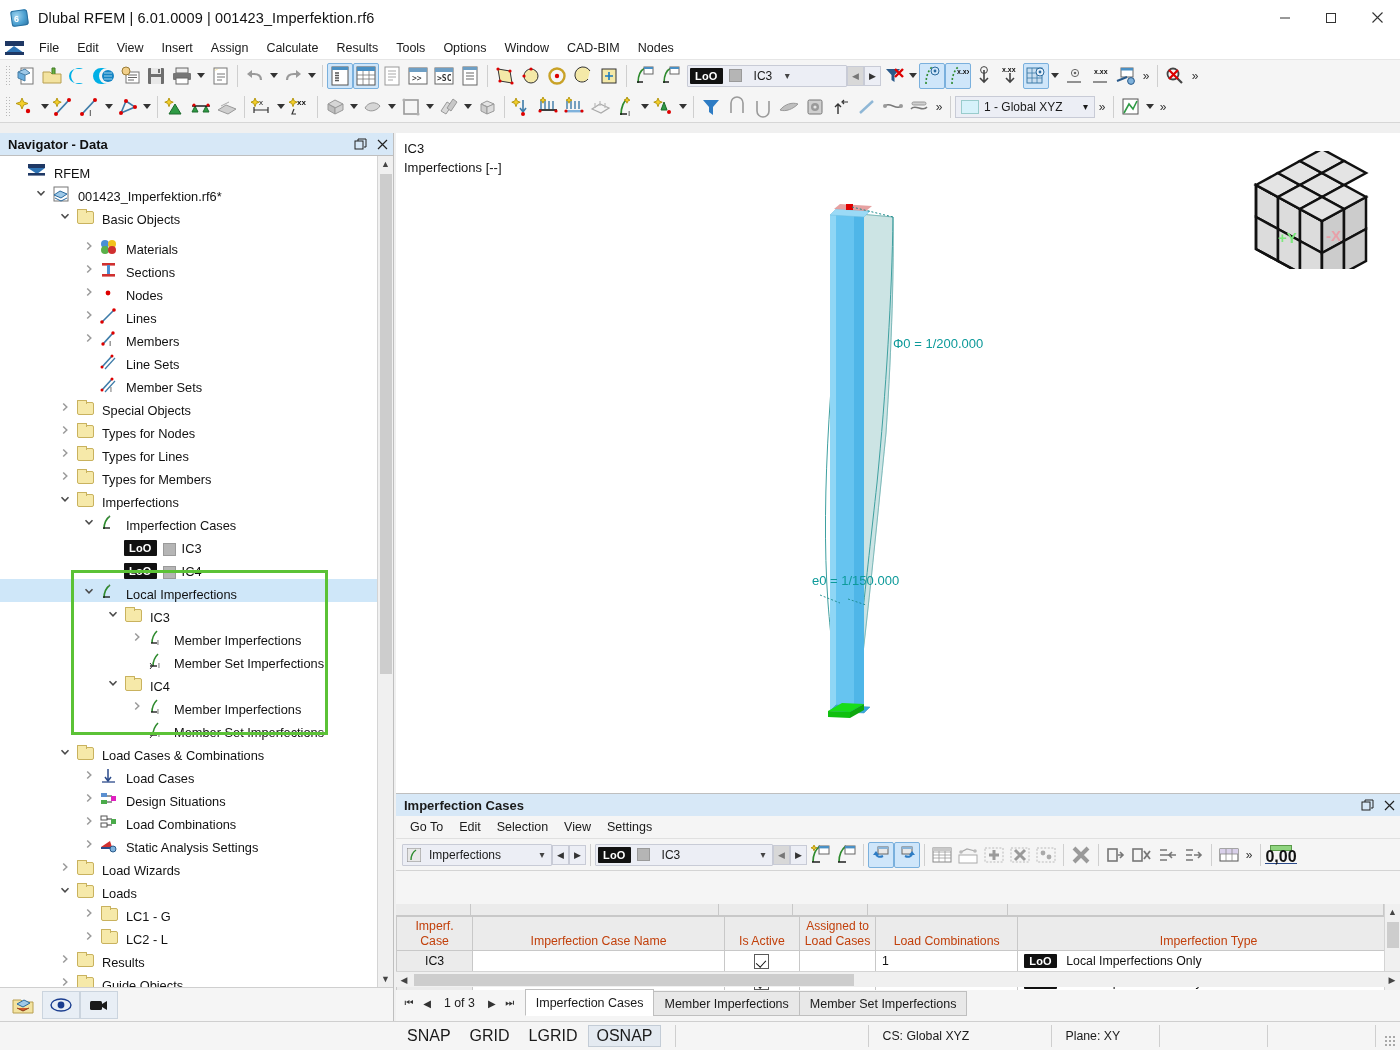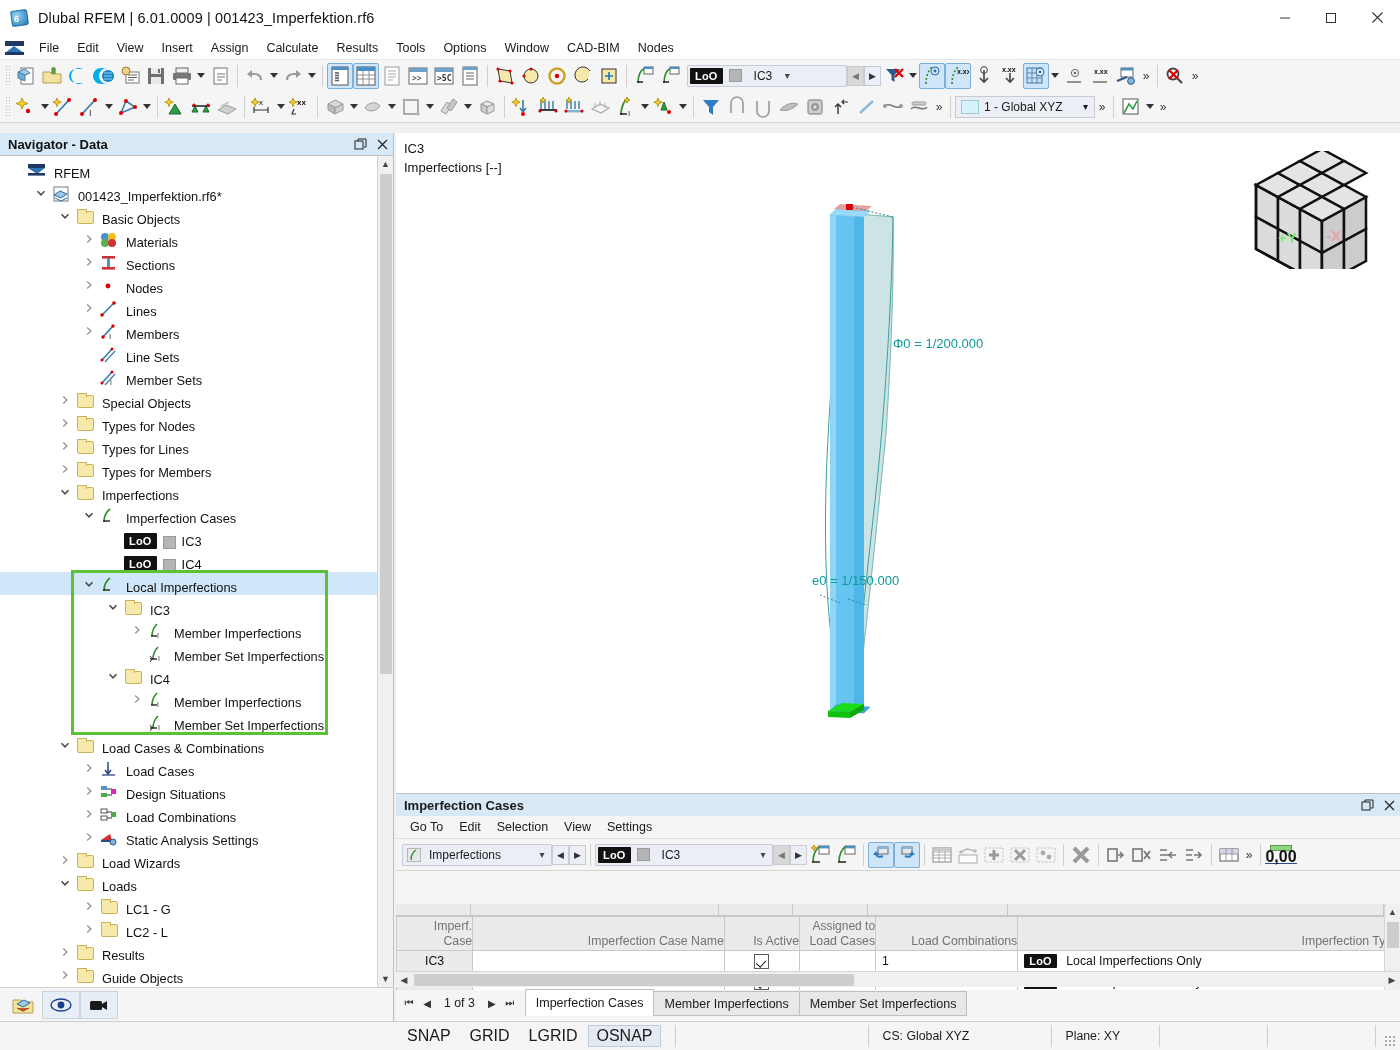--- a/index.html
+++ b/index.html
@@ -152,22 +152,22 @@
      border-bottom:1px solid #e0e0e0; }
   .tbl-menu .mi { padding:1px 8px; font-size:12.5px; }
   .tbl-tools { height:32px; display:flex; align-items:center; padding:0 2px; background:#f5f5f5;
      border-bottom:1px solid #d4d4d4; }
 
   table.grid { border-collapse: collapse; width: 100%; table-layout: fixed; font-size: 12.3px; }
   table.grid th, table.grid td { border: 1px solid #c8c8c8; padding: 0; }
   .gridwrap { position:absolute; left:0; top:110px; right:0; height:86px; overflow:hidden; background:#fff; }
   .gtop { height:12px; background:#ebebeb; border-bottom:1px solid #c8c8c8; display:flex; }
   .gtop div { border-right:1px solid #c8c8c8; height:12px; }
-  th.gh { background:#ebebeb; font-weight:normal; text-align:right; height:34px; vertical-align:middle;
-     line-height:15px; color:#737373; }
+  th.gh { background:#ebebeb; font-weight:normal; text-align:center; height:34px; vertical-align:middle;
+     line-height:15px; color:#c2410c; }
   td.gc { height:21px; text-align:center; background:#fff; color:#111; }
   td.gc.leftpad { text-align:left; padding-left:6px; }
   td.gc.rowhdr { background:#ebebeb; }
   .chk { width:15px; height:15px; border:1px solid #5a5a5a; background:#fff; display:inline-block;
      position:relative; vertical-align:middle; }
   .chk:after { content:''; position:absolute; left:3px; top:3px; width:5px; height:8px;
      border:solid #111; border-width:0 1.6px 1.6px 0; transform: rotate(42deg); }
 
   .hscroll { position:absolute; left:0; bottom:34px; right:0; height:16px; background:#f0f0f0;
      border-top:1px solid #d4d4d4; display:flex; align-items:center; }
@@ -857,21 +857,21 @@
               <span class="tw">
                 <svg width="10" height="10" viewBox="0 0 10 10">
                   <path d="M1.5 3.2L5 6.8 8.5 3.2" fill="none" stroke="#4a4a4a" stroke-width="1.5"></path>
                 </svg>
               </span>
               <span class="ticon">
                 <div class="folder"></div>
               </span>
               <span class="tlabel">Basic Objects</span>
             </div>
-            <div class="tnode" style="padding-left: 78px;">
+            <div class="tnode" style="padding-left: 78px; margin-top: 7px;">
               <span class="tw">
                 <svg width="10" height="10" viewBox="0 0 10 10">
                   <path d="M3.2 1.5L6.8 5 3.2 8.5" fill="none" stroke="#9a9a9a" stroke-width="1.5"></path>
                 </svg>
               </span>
               <span class="ticon"><svg width="18" height="16" viewBox="0 0 18 16">
                   <circle cx="5" cy="5" r="4" fill="#4a8fd4"></circle>
                   <circle cx="12" cy="5" r="4" fill="#f2c21c"></circle>
                   <circle cx="5" cy="11" r="4" fill="#5ab04a"></circle>
                   <circle cx="12" cy="11" r="4" fill="#d03030"></circle>

